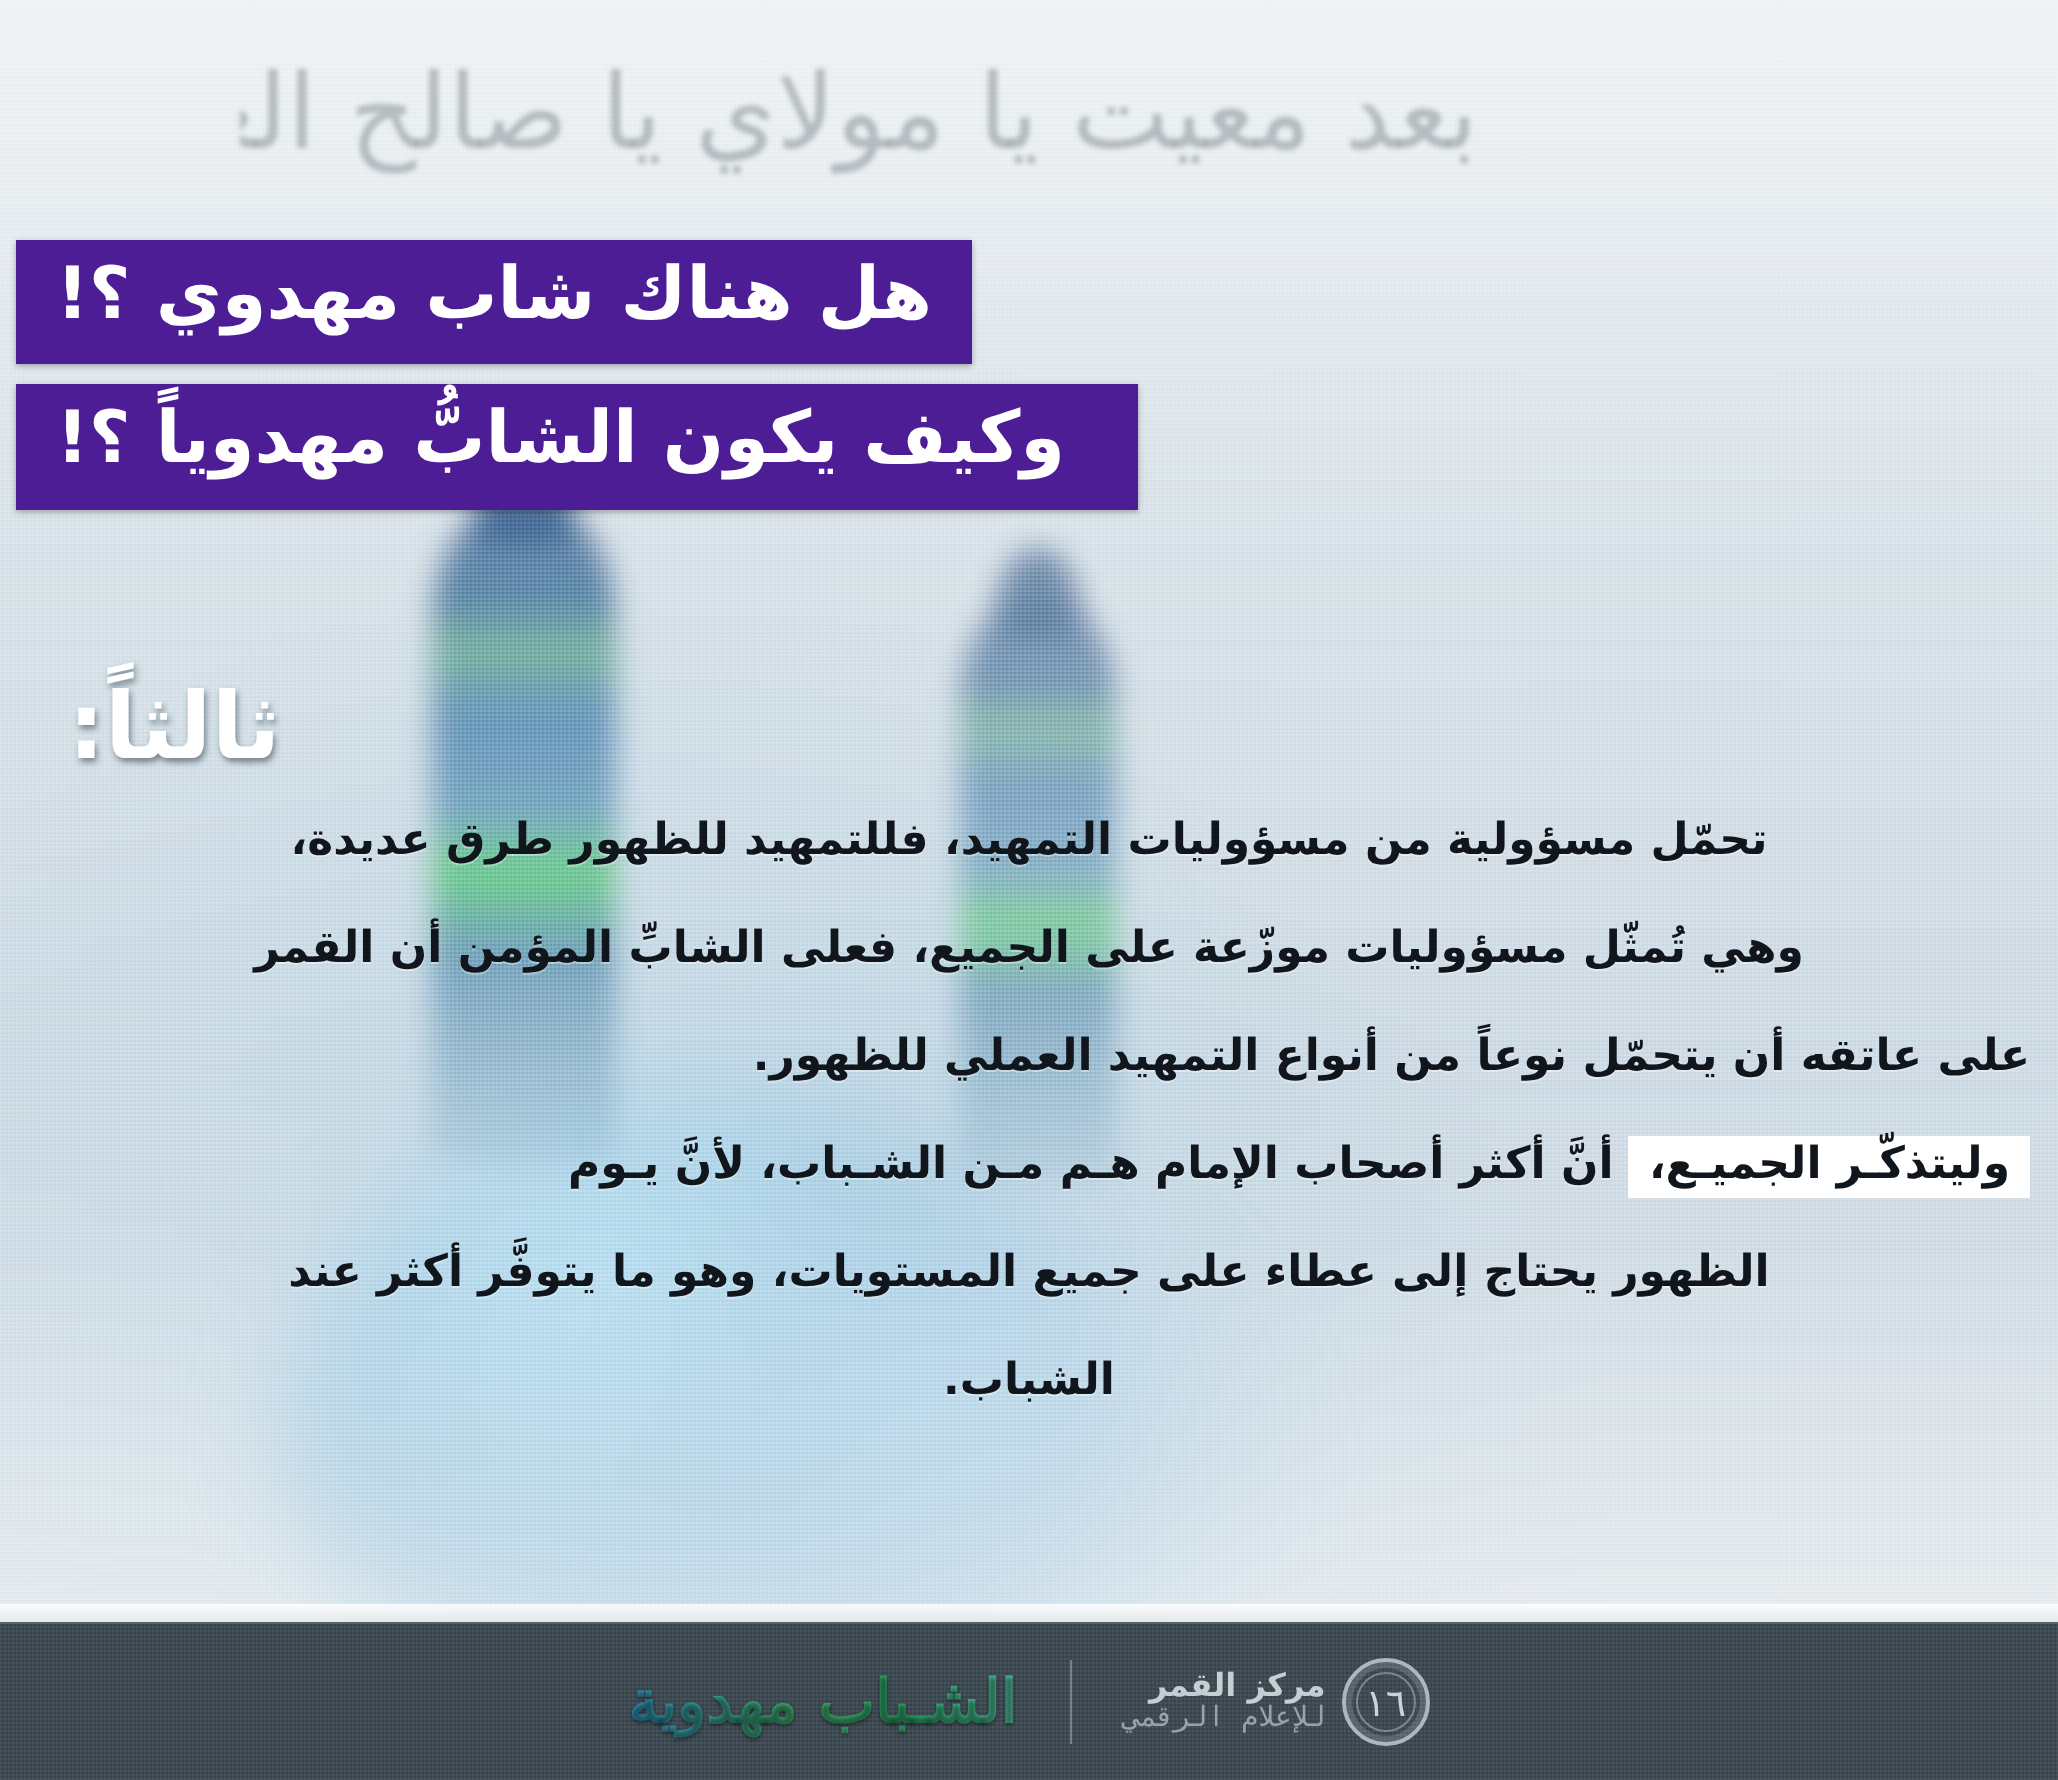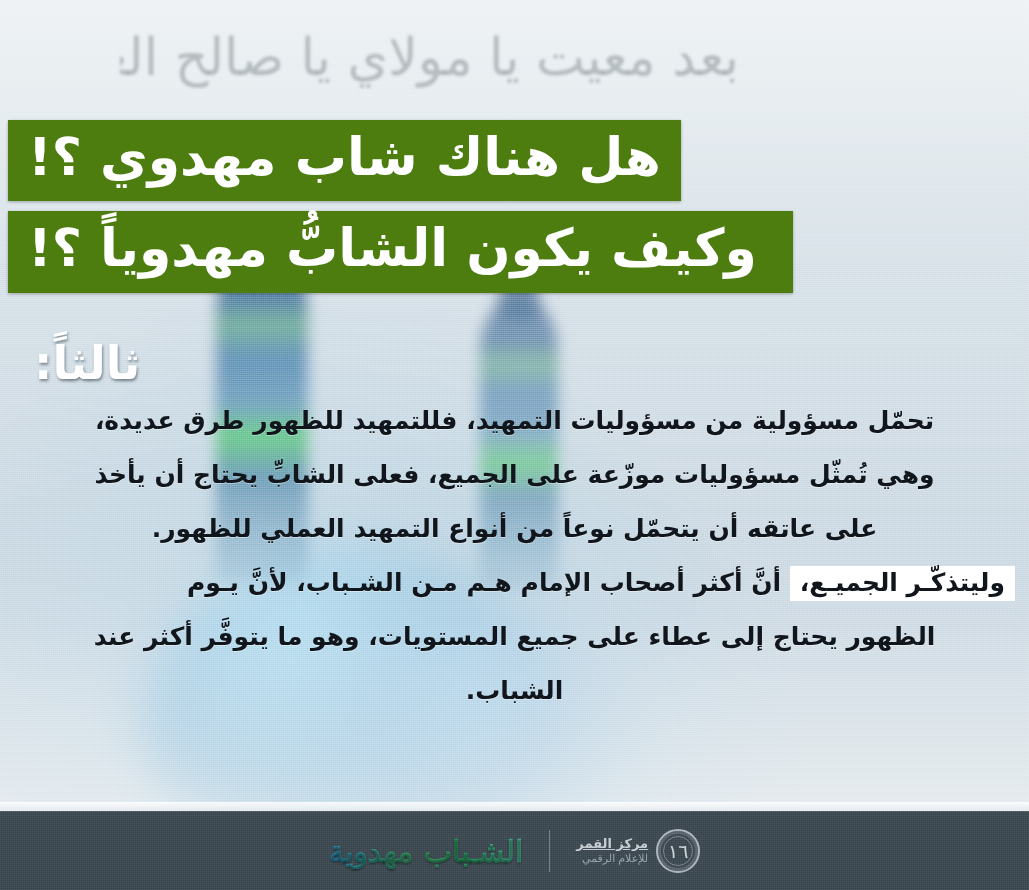--- a/index.html
+++ b/index.html
@@ -129,26 +129,26 @@
     position: absolute;
     top: 120px;
     right: 8px;
     width: 1013px;
     display: flex;
     flex-direction: column;
     align-items: flex-start;
     gap: 10px;
   }
   .hbox {
-    background: #4d7c0f;
+    background: #4c1d95;
     color: #ffffff;
     padding: 7px 20px 13px 20px;
     font-family: "DejaVu Sans", sans-serif;
     font-weight: bold;
-    font-size: 52px;
+    font-size: 36px;
     line-height: 1.18;
     letter-spacing: 0;
     white-space: nowrap;
     box-shadow: 0 1px 3px rgba(0,0,0,0.30);
     direction: rtl;
     text-align: right;
   }
   .hbox-1 { margin-right: 0; align-self: flex-end; }
   .hbox-2 { align-self: flex-end; margin-right: -8px; padding-right: 36px; }
 
@@ -168,33 +168,33 @@
     color: #ffffff;
     text-align: left;
     direction: rtl;
     text-shadow: 1px 2px 3px rgba(40,55,65,0.55);
     margin: 0 0 4px 20px;
   }
   .para {
     margin: 0;
     font-family: "DejaVu Sans", sans-serif;
     font-weight: bold;
-    font-size: 25px;
+    font-size: 22px;
     line-height: 54px;
     color: #10161c;
     direction: rtl;
   }
   .line {
     display: block;
     white-space: nowrap;
     text-shadow: 0 1px 0 rgba(255,255,255,0.35);
   }
   .line.l1 { text-align: center; }
   .line.l2 { text-align: center; }
-  .line.l3 { text-align: center; }
+  .line.l3 { }
   .line.l4 { text-align: right; }
   .line.l5 { text-align: center; }
   .line.l6 { text-align: center; }
 
   .hl {
     background: #ffffff;
     padding: 2px 10px 4px 10px;
     box-decoration-break: clone;
     -webkit-box-decoration-break: clone;
     color: #10161c;
@@ -247,29 +247,28 @@
   }
   .center-name {
     line-height: 1.15;
     text-align: right;
     direction: rtl;
   }
   .center-name .n1 {
     display: block;
     color: #c6ced3;
     font-family: "DejaVu Sans", sans-serif;
-    font-size: 13px;
-    font-weight: bold;
-    text-decoration: underline;
+    font-size: 16px;
+    font-weight: bold;
   }
   .center-name .n2 {
     display: block;
     color: #97a2aa;
-    font-family: Liberation Sans, sans-serif;
-    font-size: 11px;
+    font-family: Liberation Mono, monospace;
+    font-size: 14px;
   }
   .divider {
     width: 1px;
     height: 42px;
     background: rgba(190,200,208,0.45);
     margin: 0 26px;
   }
   .brand {
     color: #3fae6a;
     font-family: "DejaVu Serif", serif;
@@ -317,21 +316,21 @@
   <div class="headlines">
     <div class="hbox hbox-1">هل هناك شاب مهدوي ؟!</div>
     <div class="hbox hbox-2">وكيف يكون الشابُّ مهدوياً ؟!</div>
   </div>
 
   <div class="body-block">
     <div class="section-label">ثالثاً:</div>
 
     <p class="para">
       <span class="line l1">تحمّل مسؤولية من مسؤوليات التمهيد، فللتمهيد للظهور طرق عديدة،</span>
-      <span class="line l2">وهي تُمثّل مسؤوليات موزّعة على الجميع، فعلى الشابِّ يحتاج أن يأخذ</span>
+      <span class="line l2">وهي تُمثّل مسؤوليات موزّعة على الجميع، فعلى الشابِّ المؤمن أن القمر</span>
       <span class="line l3">على عاتقه أن يتحمّل نوعاً من أنواع التمهيد العملي للظهور.</span>
       <span class="line l4"><span class="hl">وليتذكّـر الجميـع،</span> <span>أنَّ أكثر أصحاب الإمام هـم مـن الشـباب، لأنَّ يـوم</span></span>
       <span class="line l5">الظهور يحتاج إلى عطاء على جميع المستويات، وهو ما يتوفَّر أكثر عند</span>
       <span class="line l6">الشباب.</span>
     </p>
   </div>
 
   <div class="bottom-strip"></div>
   <div class="footer">
     <div class="logo-group logo-left">

